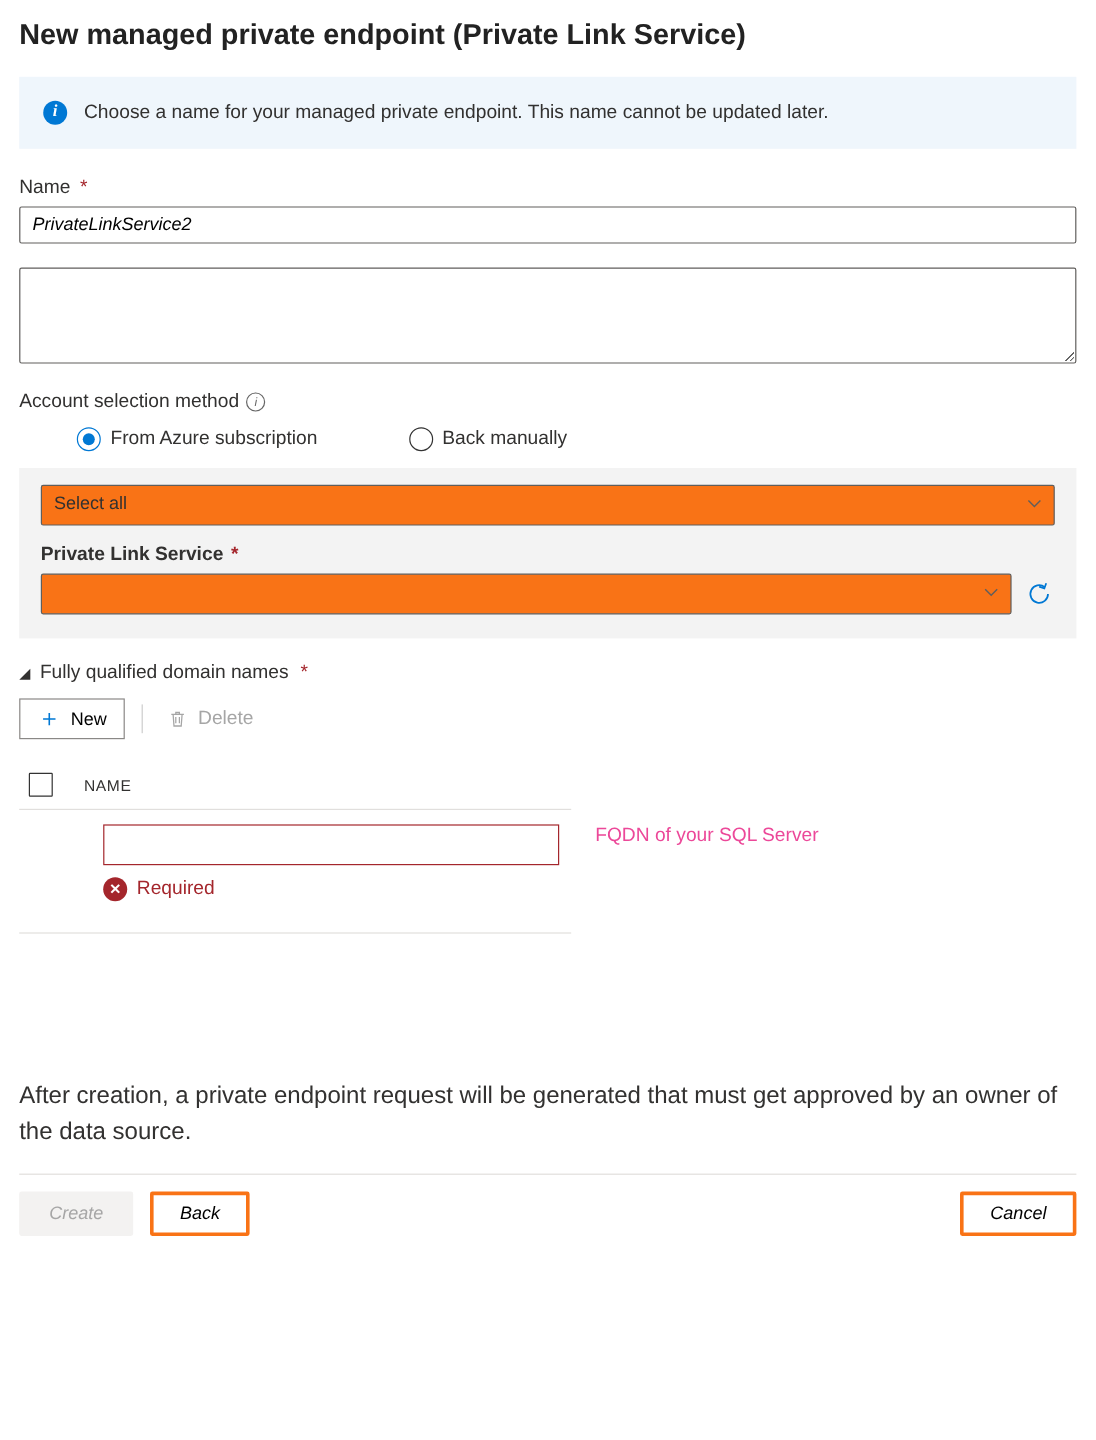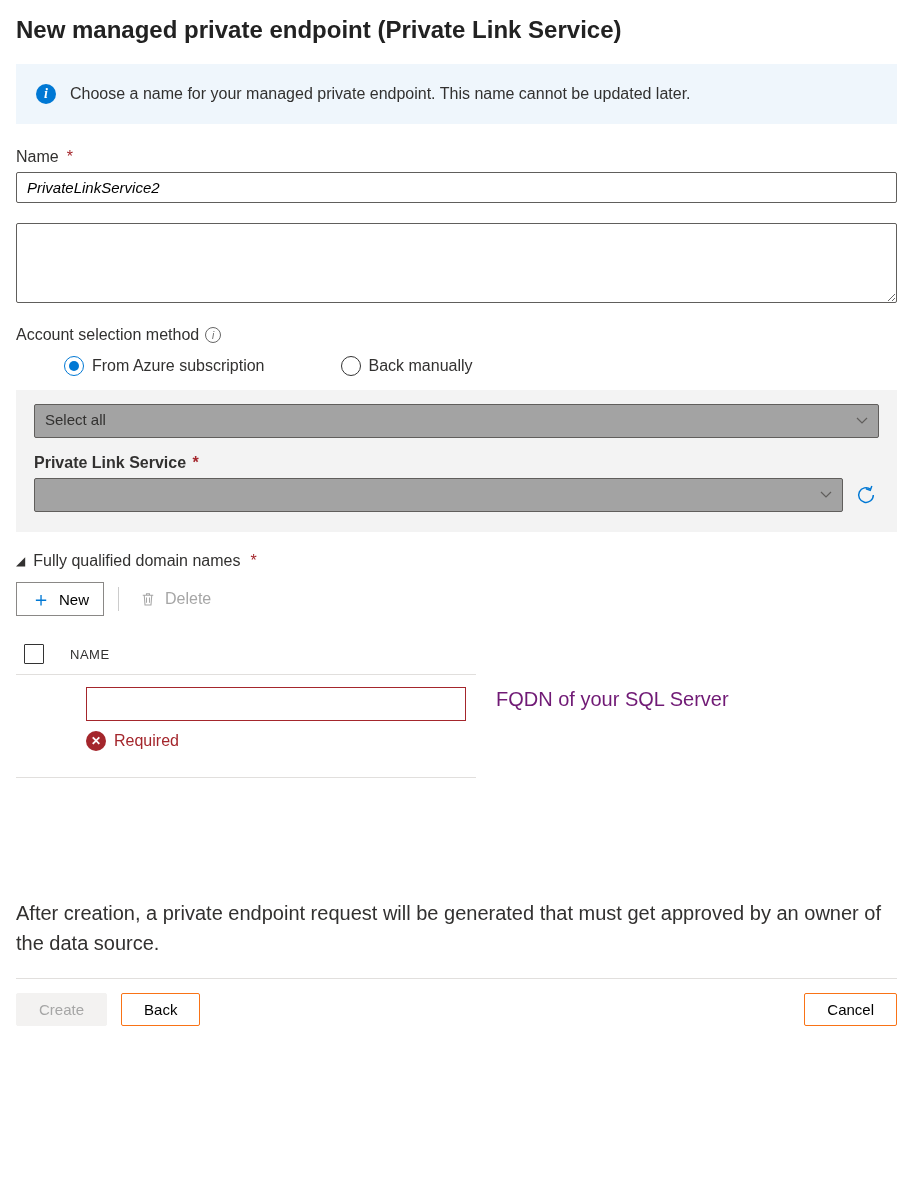--- a/index.html
+++ b/index.html
@@ -101,21 +101,21 @@
     background: #f3f3f3;
     padding: 14px 18px 20px;
     margin-bottom: 16px;
   }
   .panel-label { font-size: 16px; font-weight: 600; margin-bottom: 6px; }
   .dropdown-row { display: flex; align-items: center; gap: 10px; }
   .dropdown {
     flex: 1;
     position: relative;
     border: 1px solid #605e5c;
-    background: #a3a3a3;
+    background: #f97316;
     border-radius: 2px;
     padding: 6px 30px 6px 10px;
     font-size: 15px;
     min-height: 34px;
     cursor: pointer;
     color: #323130;
   }
   .dropdown-chevron {
     position: absolute;
     right: 10px; top: 50%;
@@ -191,44 +191,45 @@
     width: 20px; height: 20px;
     border-radius: 50%;
     background: #a4262c;
     color: #fff;
     display: flex; align-items: center; justify-content: center;
     font-weight: bold;
     font-size: 12px;
   }
   .annotation {
     position: absolute;
-    color: #701a75;
-    font-size: 20px;
+    color: #ec4899;
+    font-size: 16px;
   }
   .footer-note {
     margin-top: 120px;
     font-size: 20px;
     line-height: 1.5;
     border-bottom: 1px solid #e1dfdd;
     padding-bottom: 20px;
   }
   .button-bar {
     margin-top: 14px;
     display: flex;
     gap: 14px;
     align-items: center;
   }
   .btn {
     padding: 7px 22px;
     font-size: 15px;
-    border: 1px solid #f97316;
+    border: 3px solid #f97316;
     background: #fff;
     cursor: pointer;
     border-radius: 2px;
     font-family: inherit;
+    font-style: italic;
   }
   .btn.disabled {
     background: #f3f2f1;
     color: #a6a6a6;
     border-color: #f3f2f1;
     cursor: default;
   }
   .spacer { flex: 1; }
   .fqdn-wrap { position: relative; }
 </style>

